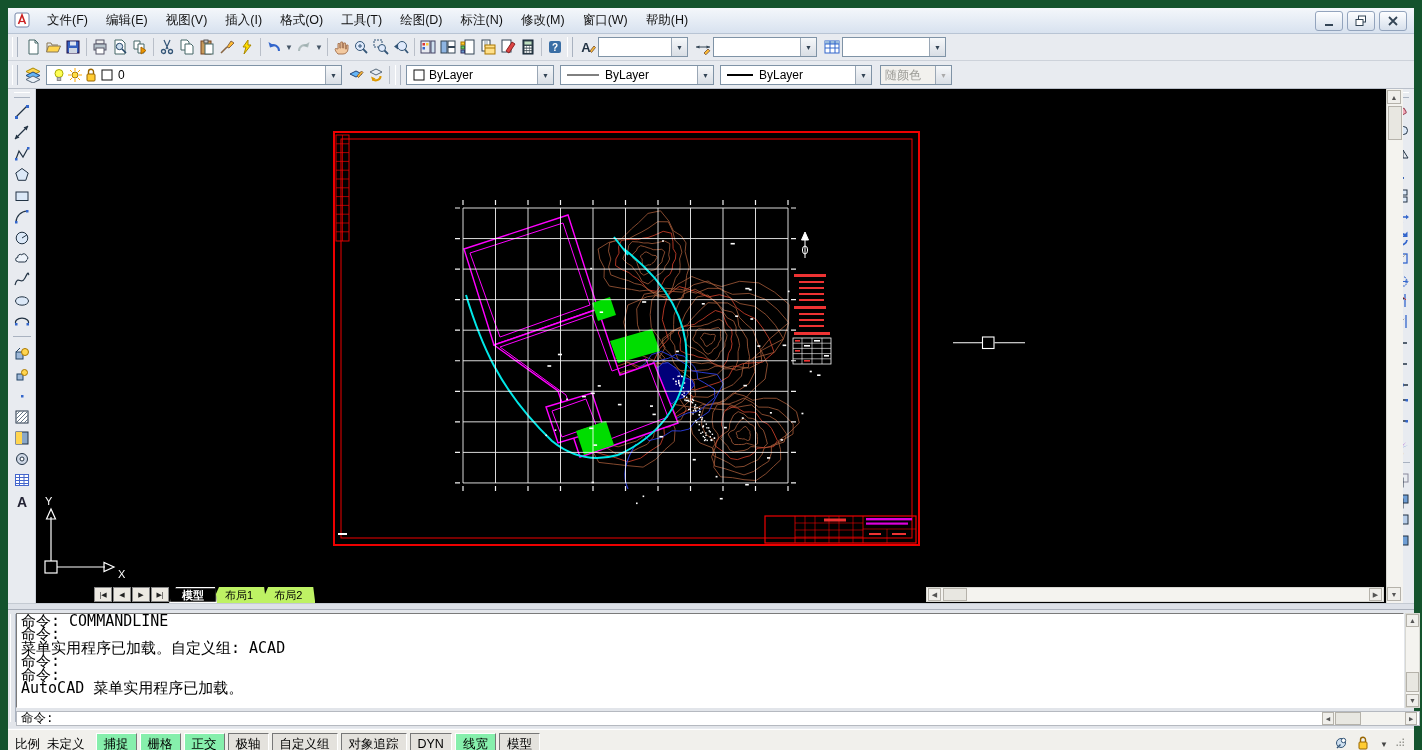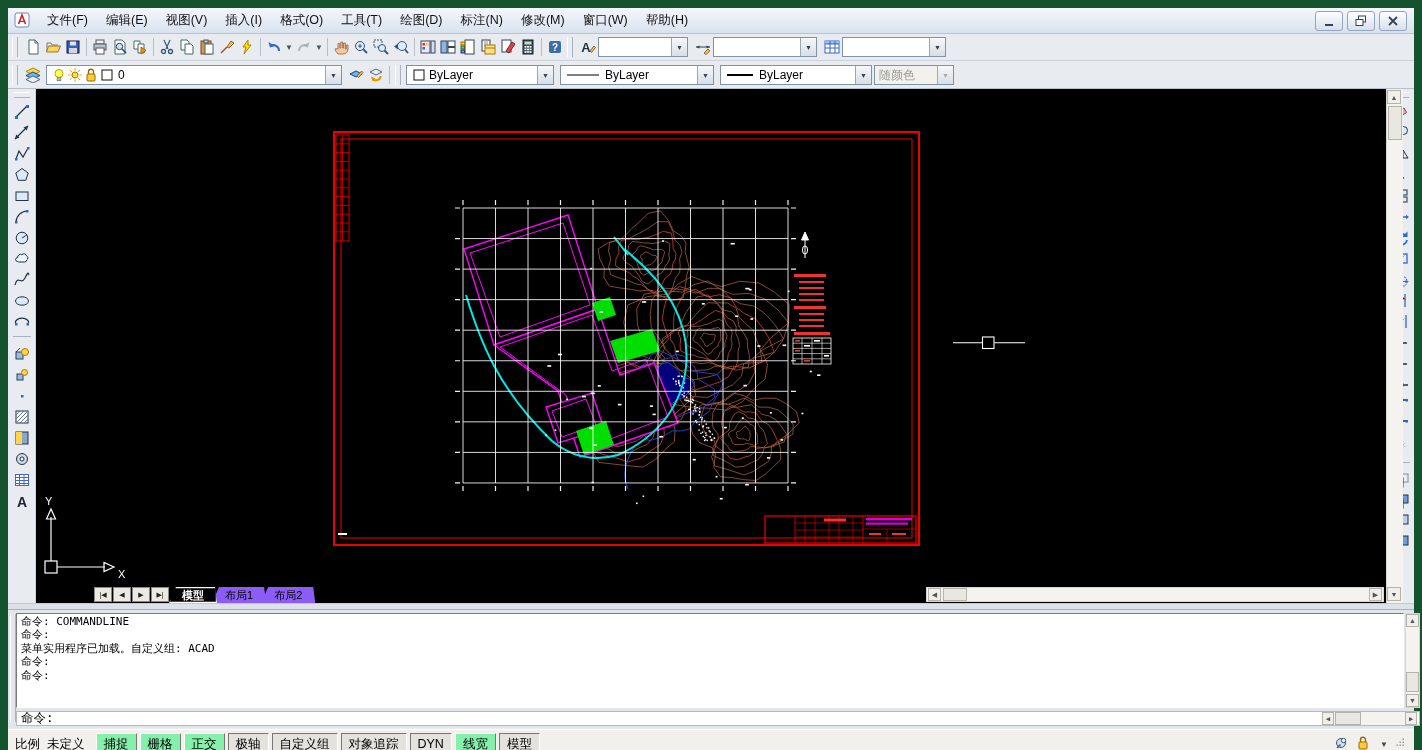--- a/index.html
+++ b/index.html
@@ -52,32 +52,32 @@
   .vscroll{position:absolute;left:1378px;top:81px;width:16px;height:514px;background:#f4f3ef;border-left:1px solid #d8d8d2}
   .sbtn{position:absolute;width:14px;height:14px;background:#f0efeb;border:1px solid #b5b2aa;
     display:flex;align-items:center;justify-content:center;font-size:7px;color:#555;box-sizing:border-box}
   .sthumb{position:absolute;background:#e8e7e1;border:1px solid #b5b2aa;box-sizing:border-box}
 
   .tabrow{position:absolute;left:28px;top:578px;width:1350px;height:17px;background:#000;display:flex;align-items:flex-end}
   .navbtns{display:flex;margin-left:58px;margin-bottom:1px}
   .navbtn{width:18px;height:15px;background:#ece9e2;border:1px solid #888;display:flex;align-items:center;
     justify-content:center;font-size:7px;color:#222;margin-right:1px;box-sizing:border-box}
   .tabs{display:flex;margin-left:4px}
-  .tab{height:16px;padding:0 13px;font-size:11px;display:flex;align-items:center;color:#000;background:#8b5cf6;
+  .tab{height:16px;padding:0 13px;font-size:11px;display:flex;align-items:center;color:#000;background:#bef264;
     clip-path:polygon(7px 0,calc(100% - 2px) 0,100% 100%,0 100%);margin-left:-5px;white-space:nowrap}
   .tab.active{background:#000;color:#fff;box-shadow:inset 0 0 0 1.2px #fff;font-weight:bold;z-index:2}
   .hscroll{position:absolute;left:890px;bottom:1px;width:458px;height:15px;background:#f4f3ef;border:1px solid #d8d8d2;box-sizing:border-box}
 
   
   .cmdsplit{position:absolute;left:0;top:595px;width:100%;height:6px;background:#dde1e8;border-top:1px solid #c4cad2;box-sizing:border-box}
   .cmdwin{position:absolute;left:0;top:601px;width:100%;height:119px;background:#e2e5ea;border-top:1px solid #aab0bb;box-sizing:border-box}
   .cmdgrip{position:absolute;left:2px;top:4px;width:4px;height:108px;border-left:1px solid #fff;border-right:1px solid #a9b2c0}
   .cmdhist{position:absolute;left:8px;top:3px;width:1388px;height:95px;background:#fff;
     border:1px solid;border-color:#7a7a7a #fff #fff #7a7a7a;
-    font-family:"DejaVu Sans Mono",monospace;font-size:11px;line-height:13.4px;
+    font-family:"DejaVu Sans Mono",monospace;font-size:15px;line-height:13.4px;
     padding:1px 0 0 4px;box-sizing:border-box;overflow:hidden;color:#000}
   .cmdvscroll{position:absolute;left:1397px;top:3px;width:15px;height:95px;background:#f4f3ef;border:1px solid #d8d8d2;box-sizing:border-box}
   .cmdprompt{position:absolute;left:8px;top:101px;width:1404px;height:15px;background:#fff;border:1px solid #b5b9c0;
     font-family:"DejaVu Sans Mono",monospace;font-size:12.5px;display:flex;align-items:center;padding-left:4px;box-sizing:border-box;color:#000}
   .cmdhscroll{margin-left:auto;width:95px;height:13px;background:#f4f3ef;position:relative;flex:none;margin-right:2px}
 
   
   .statusbar{position:absolute;left:0;top:721px;width:100%;height:29px;background:#f1f0ec;border-top:1px solid #fff;
     display:flex;align-items:center;font-size:12.5px;padding:0 7px;box-sizing:border-box;gap:7px;color:#000}
   .coords{width:250px;height:19px;border:1px solid;border-color:#8a8a8a #fff #fff #8a8a8a;background:#f1f0ec;
@@ -420,21 +420,21 @@
       <span class="val" style="margin-left:4px">ByLayer</span>
       <span class="dd">▼</span>
     </div>
     <div class="combo" style="width:152px;margin-left:6px">
       <svg width="30" height="8">
           <path d="M2 4h26" stroke="#000" stroke-width="2"></path>
         </svg>
       <span class="val" style="margin-left:4px">ByLayer</span>
       <span class="dd">▼</span>
     </div>
-    <div class="combo disabled" style="width:80px;margin-left:2px">
+    <div class="combo disabled" style="width:72px;margin-left:8px">
       <span class="val">随颜色</span>
       <span class="dd">▼</span>
     </div>
   </div>
 
   <div class="sidetb left">
     <span class="hgrip"></span>
     <div style="display:flex;flex-direction:column;align-items:center">
         <span class="tbtn">
           <svg viewBox="0 0 16 16" width="16" height="16">
@@ -1053,20 +1053,21 @@
   <div class="cmdsplit"></div>
 
   <div class="cmdwin">
     <span class="cmdgrip"></span>
     <div class="cmdhist" id="cmdhist">
         <div>命令: COMMANDLINE</div>
         <div>命令:</div>
         <div>菜单实用程序已加载。自定义组: ACAD</div>
         <div>命令:</div>
         <div>命令:</div>
+        <div>AutoCAD 菜单实用程序已加载。</div>
       </div>
     <div class="cmdvscroll">
       <span class="sbtn" style="left:0;top:0;width:13px;height:13px">▲</span>
       <span class="sthumb" style="left:0;top:58px;width:13px;height:20px"></span>
       <span class="sbtn" style="left:0;top:80px;width:13px;height:13px">▼</span>
     </div>
     <div class="cmdprompt">
       <span>命令:</span>
       <div class="cmdhscroll">
         <span class="sbtn" style="left:0;top:0;width:12px;height:13px">◀</span>

